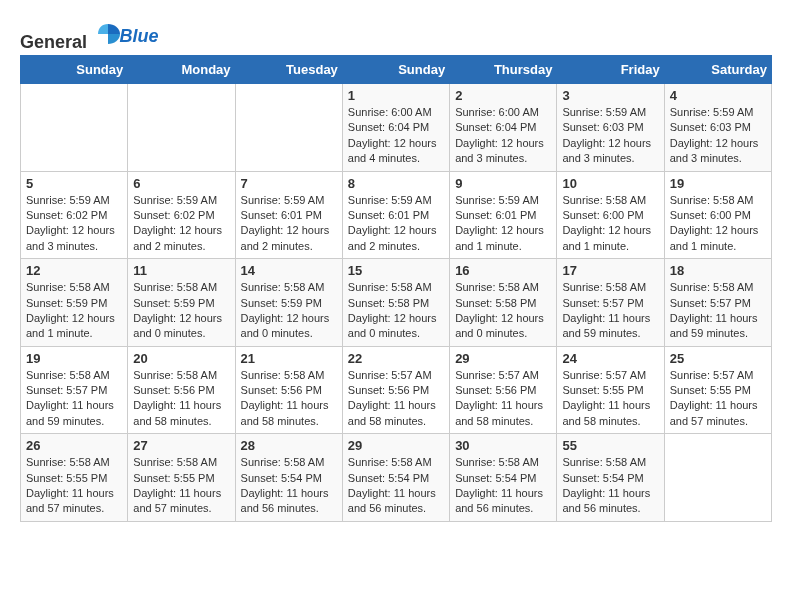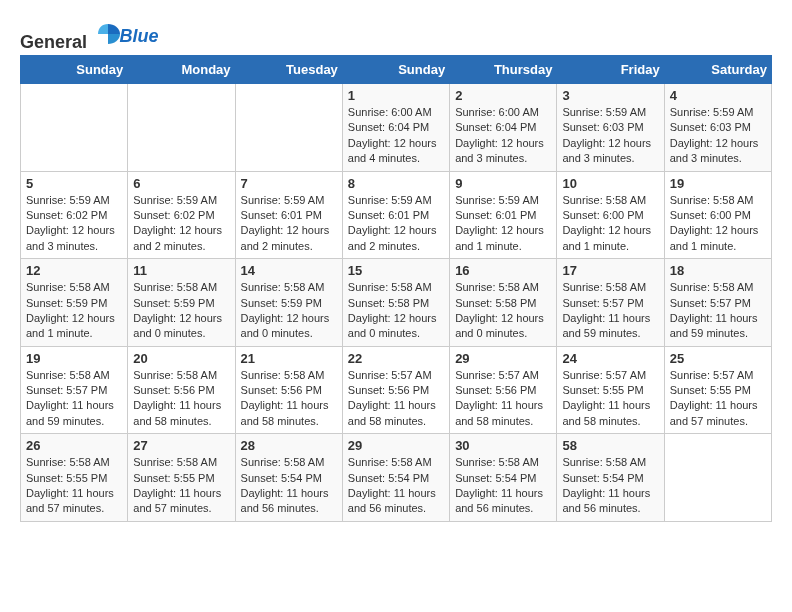--- a/index.html
+++ b/index.html
@@ -340,21 +340,21 @@
 and 56 minutes.</div>
         </td>
         <td>
           <span class="day-number">30</span>
           <div class="day-info" style="white-space: pre-line;">Sunrise: 5:58 AM
 Sunset: 5:54 PM
 Daylight: 11 hours
 and 56 minutes.</div>
         </td>
         <td>
-          <span class="day-number">58</span>
+          <span class="day-number">55</span>
           <div class="day-info" style="white-space: pre-line;">Sunrise: 5:58 AM
 Sunset: 5:54 PM
 Daylight: 11 hours
 and 56 minutes.</div>
         </td>
         <td class="empty"></td>
       </tr>
     </tbody>
 </table>
 

